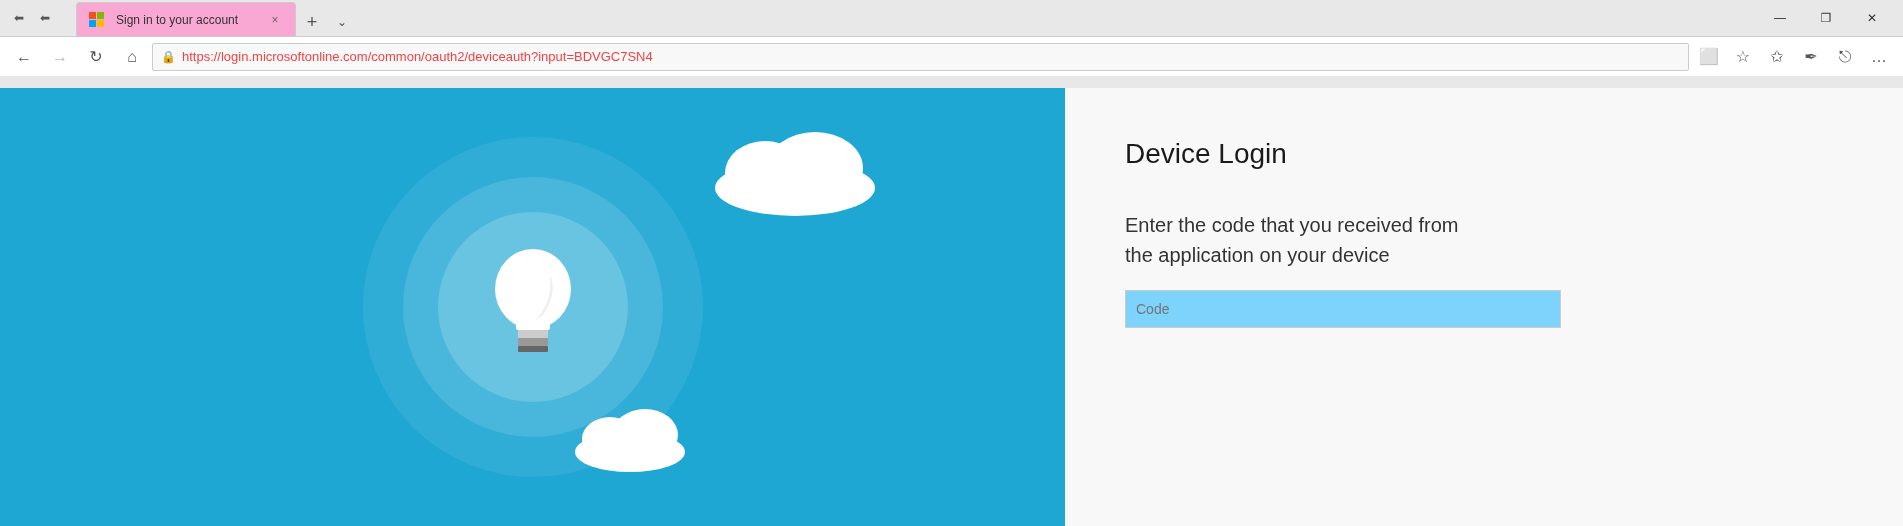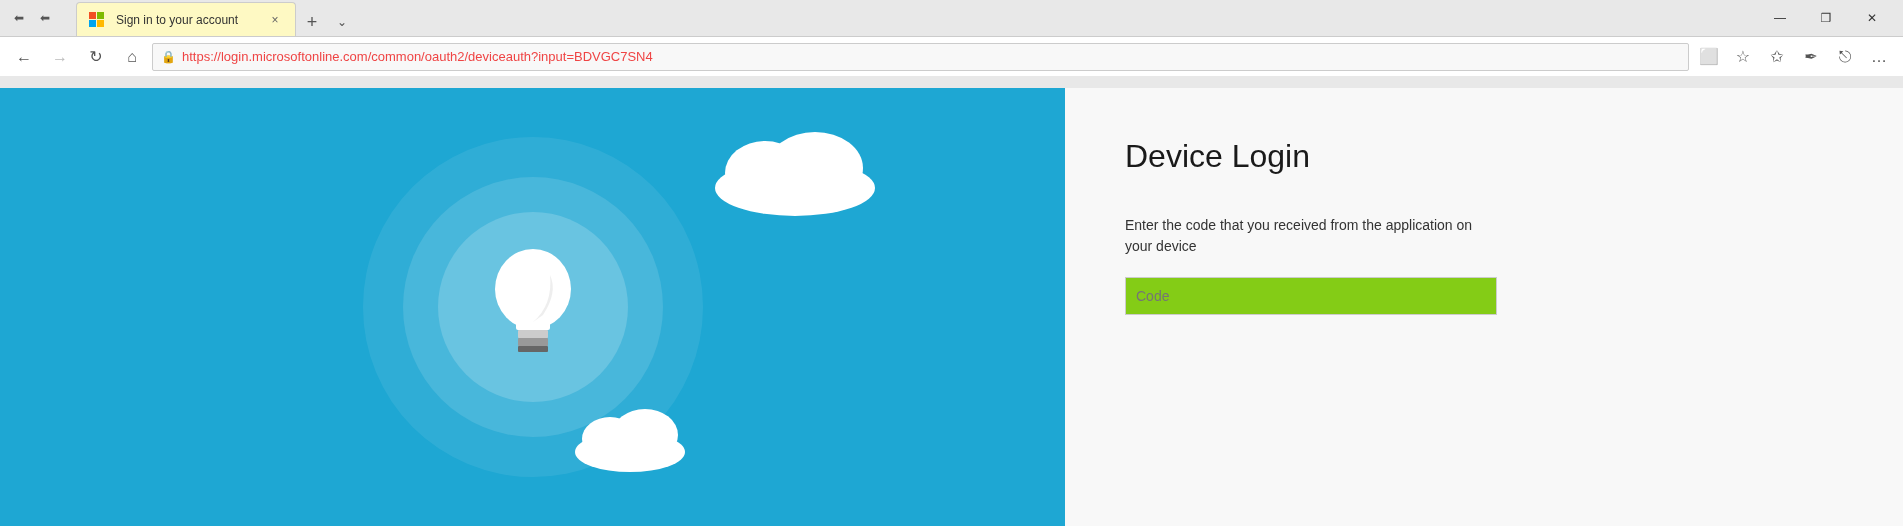--- a/index.html
+++ b/index.html
@@ -43,21 +43,21 @@
 
     .tab-bar {
       display: flex;
       align-items: flex-end;
       padding: 0 8px;
       height: 36px;
       gap: 2px;
     }
 
     .tab-active {
-      background: #fef9c3;
+      background: #f9a8d4;
       height: 34px;
       min-width: 220px;
       max-width: 280px;
       border-radius: 4px 4px 0 0;
       display: flex;
       align-items: center;
       padding: 0 12px;
       gap: 8px;
       font-size: 12px;
       color: #333;
@@ -258,39 +258,39 @@
     .right-panel {
       flex: 1;
       background: #f8f8f8;
       display: flex;
       flex-direction: column;
       justify-content: flex-start;
       padding: 50px 60px;
     }
 
     .device-login-title {
-      font-size: 32px;
+      font-size: 28px;
       font-weight: 300;
       color: #1a1a1a;
       margin-bottom: 40px;
     }
 
     .device-login-desc {
-      font-size: 14px;
+      font-size: 20px;
       color: #333;
       margin-bottom: 20px;
       line-height: 1.5;
       max-width: 360px;
     }
 
     .code-input {
-      width: 372px;
+      width: 436px;
       height: 38px;
       border: 1px solid #ccc;
-      background: #84cc16;
+      background: #7dd3fc;
       padding: 0 10px;
       font-size: 14px;
       color: #333;
       outline: none;
     }
 
     
     .ms-logo {
       display: grid;
       grid-template-columns: 7px 7px;

